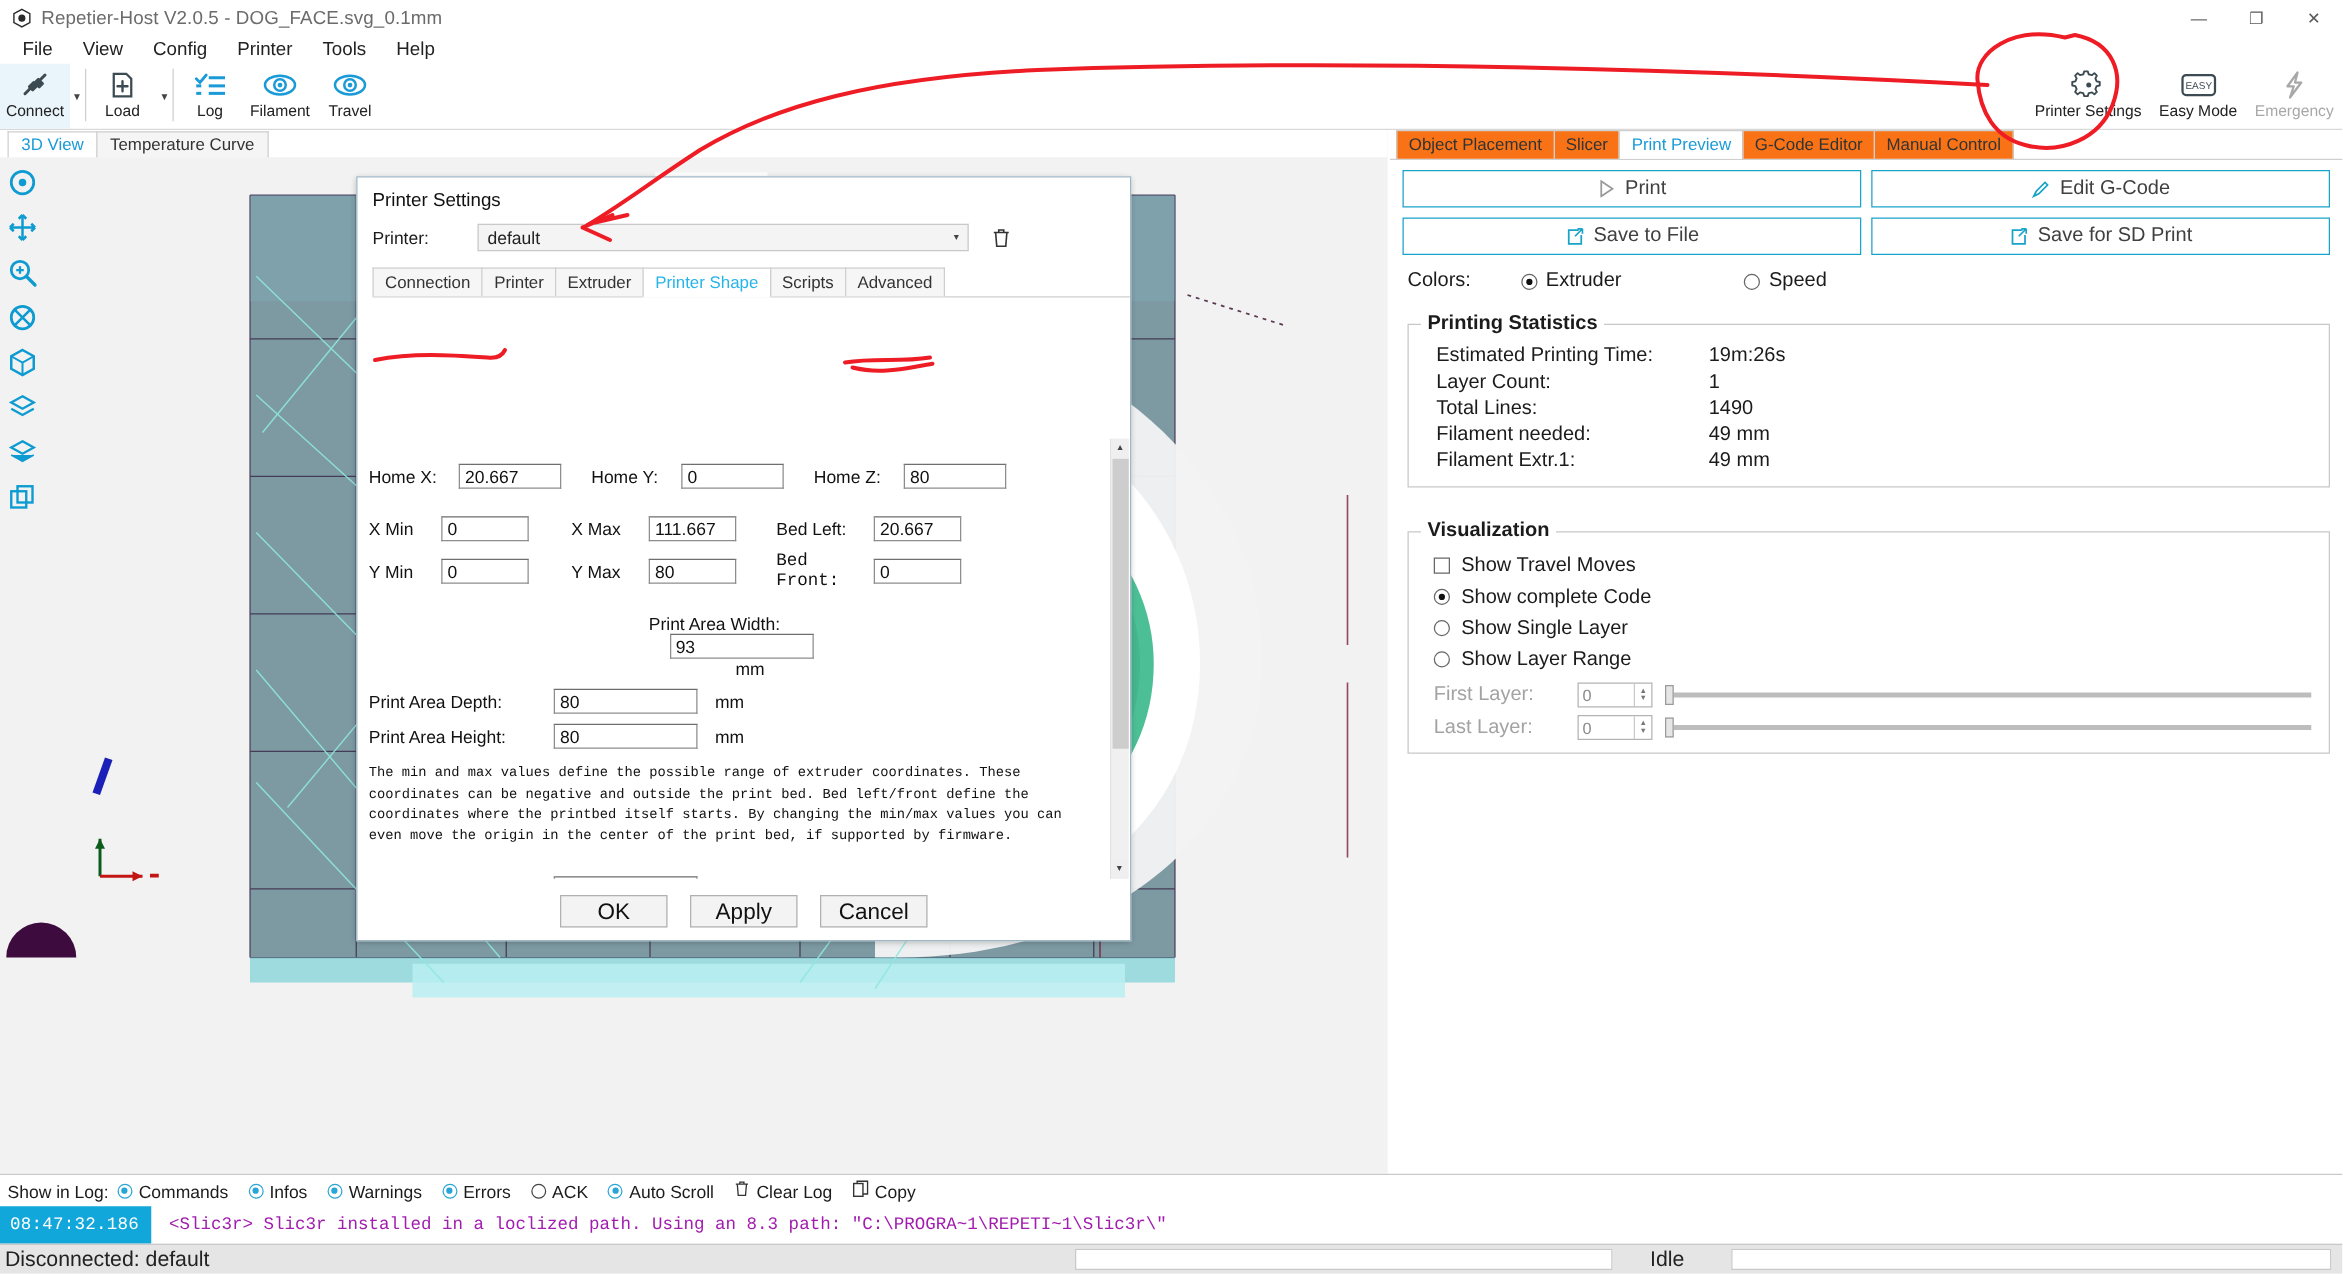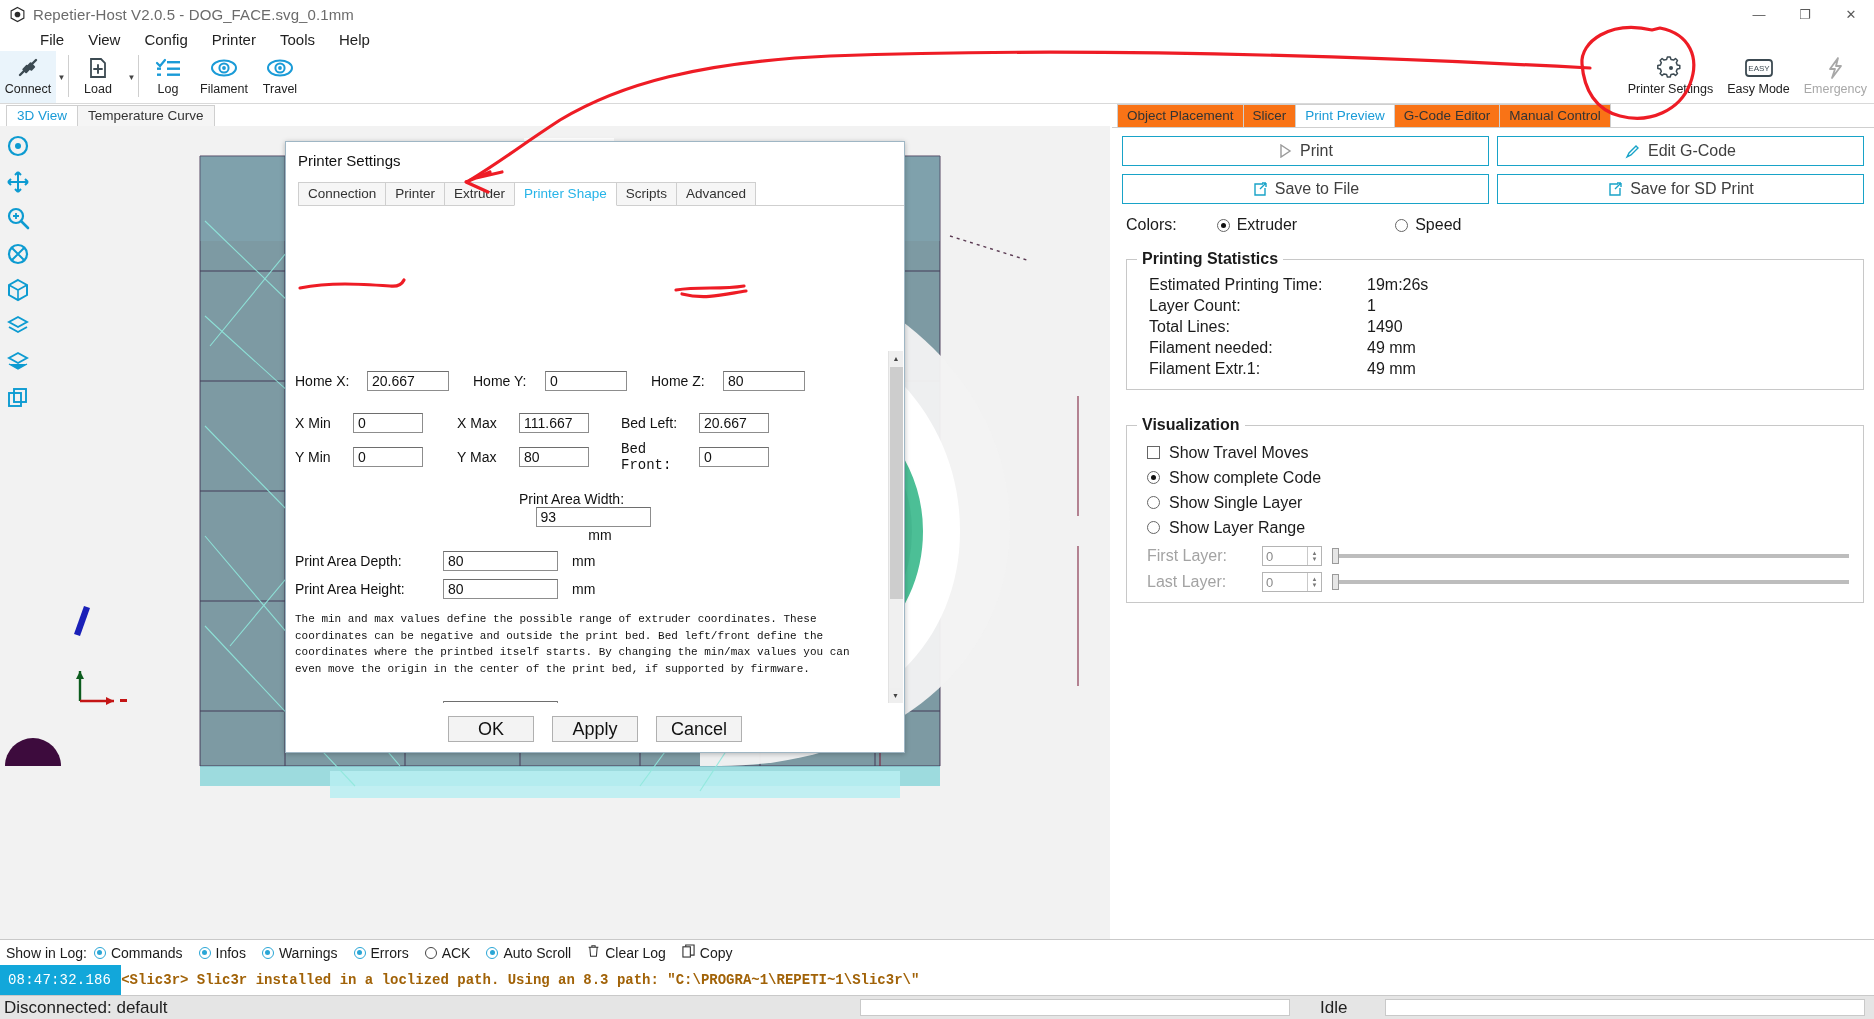--- a/index.html
+++ b/index.html
@@ -22,21 +22,21 @@
   }
   #titlebar .app-icon{
     width:18px;height:18px;margin-right:7px;flex:0 0 auto;
     display:flex;align-items:center;justify-content:center;
   }
   #titlebar .title-text{ color:#6b6b6b; font-size:15px; letter-spacing:.1px;}
   #winbtns{ position:absolute; right:0; top:0; height:28px; display:flex;}
   #winbtns div{ width:46px;height:28px;display:flex;align-items:center;justify-content:center;color:#5a5a5a;font-size:13px;}
 
   
-  #menubar{ height:23px; display:flex; align-items:center; padding-left:28px; gap:0px;}
+  #menubar{ height:23px; display:flex; align-items:center; padding-left:6px; gap:0px;}
   #menubar .mi{ padding:2px 12px; font-size:15px; color:#222; cursor:default;}
 
   
   #toolbar{ height:53px; display:flex; align-items:flex-start; position:relative; border-bottom:1px solid #d9d9d9;}
   .tb-group{display:flex;align-items:flex-start;}
   .tbitem{
     width:56px; height:52px; display:flex; flex-direction:column;
     align-items:center; justify-content:flex-start; padding-top:3px;
     font-size:12.5px; color:#222; cursor:default; position:relative;
   }
@@ -101,21 +101,21 @@
 
   
   #logbar{ position:absolute; left:0; right:0; bottom:24px; height:56px; background:#ffffff; border-top:1px solid #c9c9c9;}
   #logopts{ height:25px; display:flex; align-items:center; gap:7px; padding-left:6px; font-size:14px;}
   #logopts .lo{ display:flex; align-items:center; gap:5px; margin-right:9px;}
   .odot{ width:12px;height:12px;border-radius:50%;border:1px solid #2aa6d6;background:#fff;position:relative;display:inline-block;}
   .odot.on::after{content:"";position:absolute;left:2.5px;top:2.5px;width:5px;height:5px;border-radius:50%;background:#2aa6d6;}
   .odot.off{ border-color:#444;}
   #logline{ height:30px; display:flex; align-items:center; font-family:"Liberation Mono", monospace; font-size:14px;}
   #logline .ts{ background:#12a7da; color:#ffffff; padding:6px 10px 6px 8px; height:30px; display:flex; align-items:center; letter-spacing:.2px;}
-  #logline .msg{ color:#a16207; white-space:nowrap;font-weight:bold;}
+  #logline .msg{ color:#a21caf; padding-left:14px; white-space:nowrap;}
 
   
   #statusbar{ position:absolute;left:0;right:0;bottom:0;height:24px;display:flex;align-items:center;
     border-top:1px solid #c9c9c9; font-size:17px; color:#222; background:#e5e5e5;}
   #statusbar .sleft{ padding-left:4px; }
   #statusbar .scell{ position:absolute; }
 
   
   #dlg{ position:absolute; left:285px; top:141px; width:620px; height:612px; background:#ffffff;
         border:1px solid #9fb6c4; box-shadow:0 1px 5px rgba(0,0,0,.25); z-index:50;}
@@ -512,20 +512,32 @@
             <span class="thumb"></span>
           </span>
       </div>
     </fieldset>
   </div>
 </div>
 
 <div id="dlg">
   <div class="dlg-title">Printer Settings</div>
 
+  <div class="printer-row">
+    <span class="lab">Printer:</span>
+    <span class="combo">
+      <span class="cv">default</span>
+      <span class="arrow">▼</span>
+    </span>
+    <span class="trash">
+      <svg width="16" height="17" viewBox="0 0 16 17">
+          <path d="M2 4 H14 M6 4 V2 H10 V4 M3.5 4 L4.4 15 H11.6 L12.5 4" fill="none" stroke="#333" stroke-width="1.3"></path>
+        </svg>
+    </span>
+  </div>
 
   <div id="dlgtabs">
     <div class="dtab">Connection</div>
     <div class="dtab">Printer</div>
     <div class="dtab">Extruder</div>
     <div class="dtab active">Printer Shape</div>
     <div class="dtab">Scripts</div>
     <div class="dtab">Advanced</div>
   </div>
 

